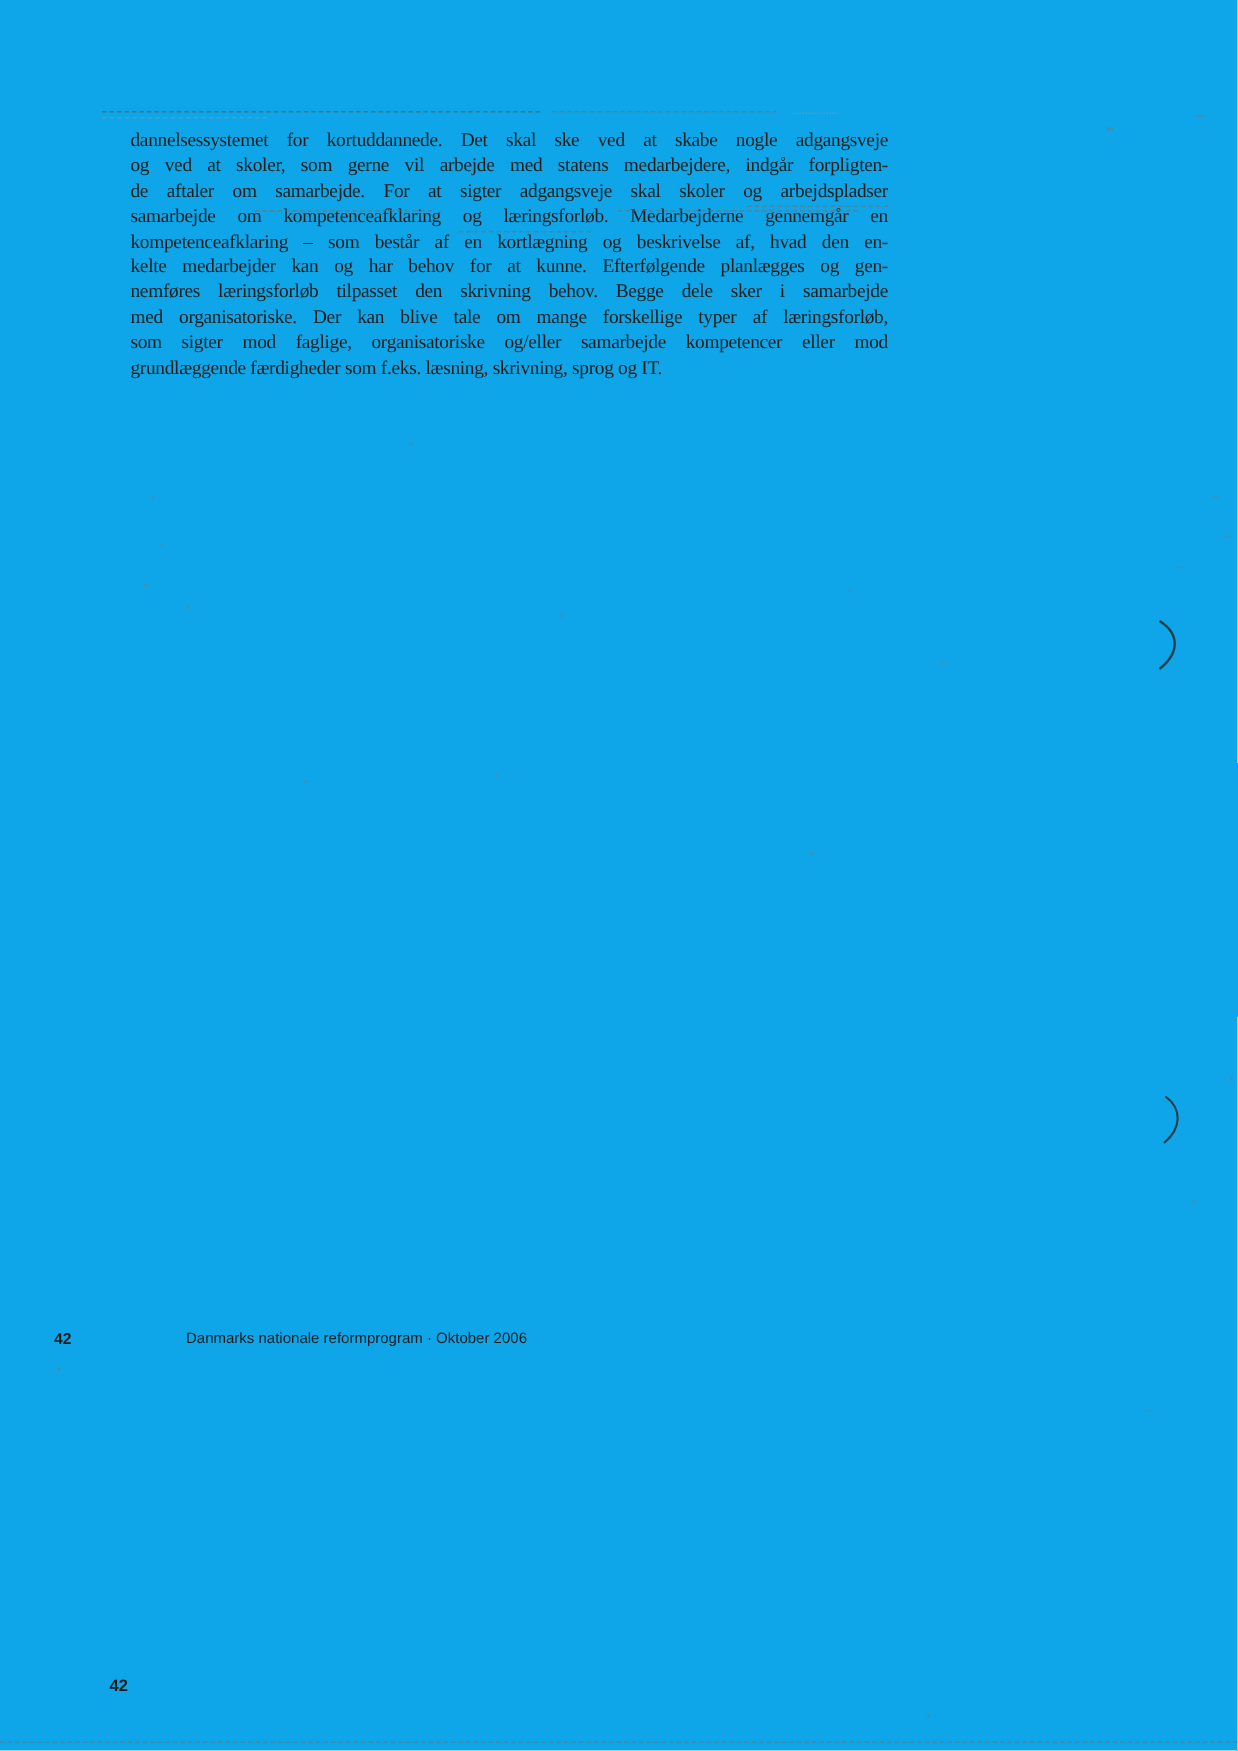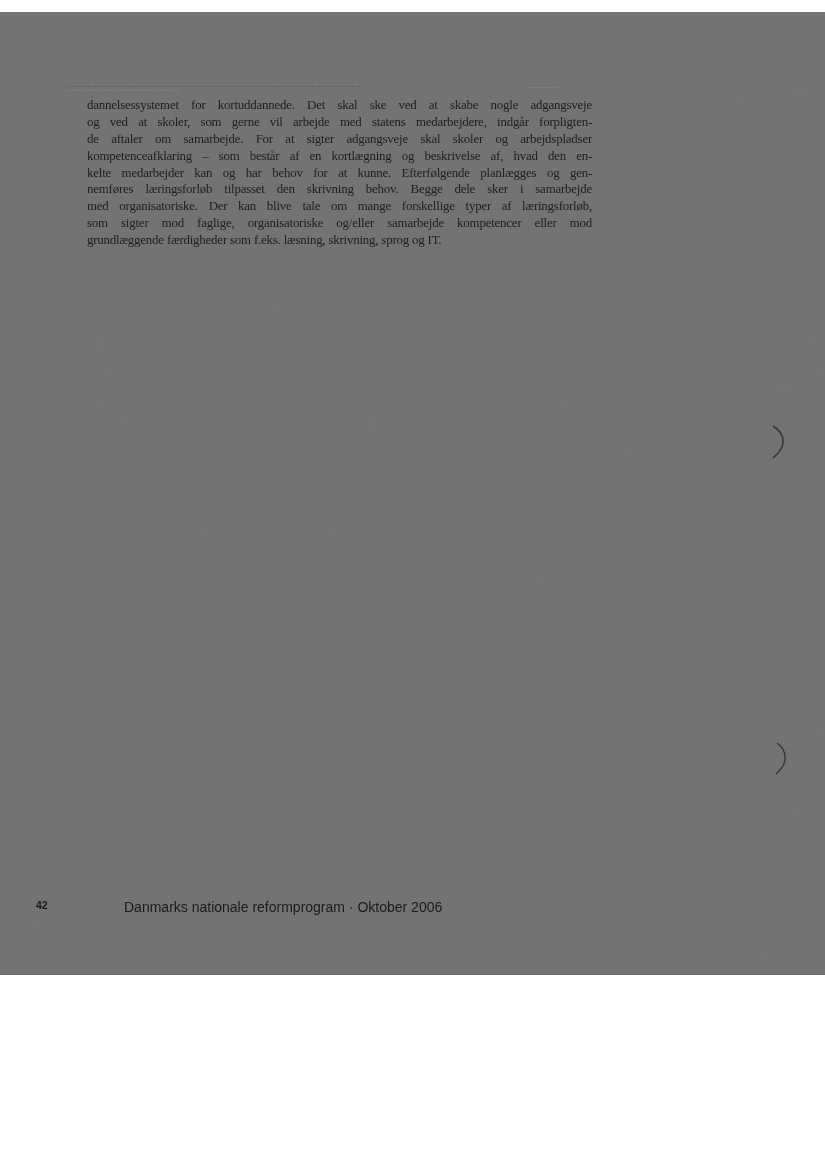--- a/index.html
+++ b/index.html
@@ -3,26 +3,25 @@
 <meta charset="utf-8">
 <style>
   html, body {
     margin: 0;
     padding: 0;
     background: #ffffff;
   }
   .page {
     position: relative;
     width: 825px;
-    height: 963px;
-    background: #737373;
+    height: 1167px;
+    background: #0ea5e9;
     overflow: hidden;
     font-family: "Liberation Serif", "DejaVu Serif", serif;
     color: #221f1c;
-    margin-top: 12px;
   }
 
   
   .body-text {
     position: absolute;
     left: 87px;
     top: 85px;
     width: 505px;
     font-size: 12.9px;
     line-height: 16.9px;
@@ -49,21 +48,21 @@
     font-family: "Liberation Sans", sans-serif;
     font-size: 10.5px;
     font-weight: 700;
     color: #1b1b1b;
   }
   .footer-title {
     position: absolute;
     left: 80px;
     top: 887px;
     font-family: "Liberation Sans", sans-serif;
-    font-size: 14px;
+    font-size: 10px;
     color: #1b1b1b;
     padding-left: 44px;
   }
   .bottom-pagenum {
     position: absolute;
     left: 73px;
     top: 1118px;
     font-family: "Liberation Sans", sans-serif;
     font-size: 11px;
     font-weight: 700;
@@ -96,20 +95,21 @@
 
   <div class="art art-dark" style="left:68px; top:74px; width:292px;"></div>
   <div class="art" style="left:368px; top:74px; width:150px;"></div>
   <div class="art art-dotted" style="left:528px; top:75px; width:30px;"></div>
   <div class="art art-light" style="left:68px; top:78px; width:110px;"></div>
 
   <div class="body-text">
     <div class="jline">dannelsessystemet for kortuddannede. Det skal ske ved at skabe nogle adgangsveje</div>
     <div class="jline">og ved at skoler, som gerne vil arbejde med statens medarbejdere, indgår forpligten-</div>
     <div class="jline">de aftaler om samarbejde. For at sigter adgangsveje skal skoler og arbejdspladser</div>
+    <div class="jline">samarbejde om kompetenceafklaring og læringsforløb. Medarbejderne gennemgår en</div>
     <div class="jline">kompetenceafklaring – som består af en kortlægning og beskrivelse af, hvad den en-</div>
     <div class="jline">kelte medarbejder kan og har behov for at kunne. Efterfølgende planlægges og gen-</div>
     <div class="jline">nemføres læringsforløb tilpasset den skrivning behov. Begge dele sker i samarbejde</div>
     <div class="jline">med organisatoriske. Der kan blive tale om mange forskellige typer af læringsforløb,</div>
     <div class="jline">som sigter mod faglige, organisatoriske og/eller samarbejde kompetencer eller mod</div>
     <div class="jline-last">grundlæggende færdigheder som f.eks. læsning, skrivning, sprog og IT.</div>
   </div>
 
   <div class="art" style="left:498px; top:137px; width:94px;"></div>
   <div class="art" style="left:170px; top:140px; width:118px;"></div>

